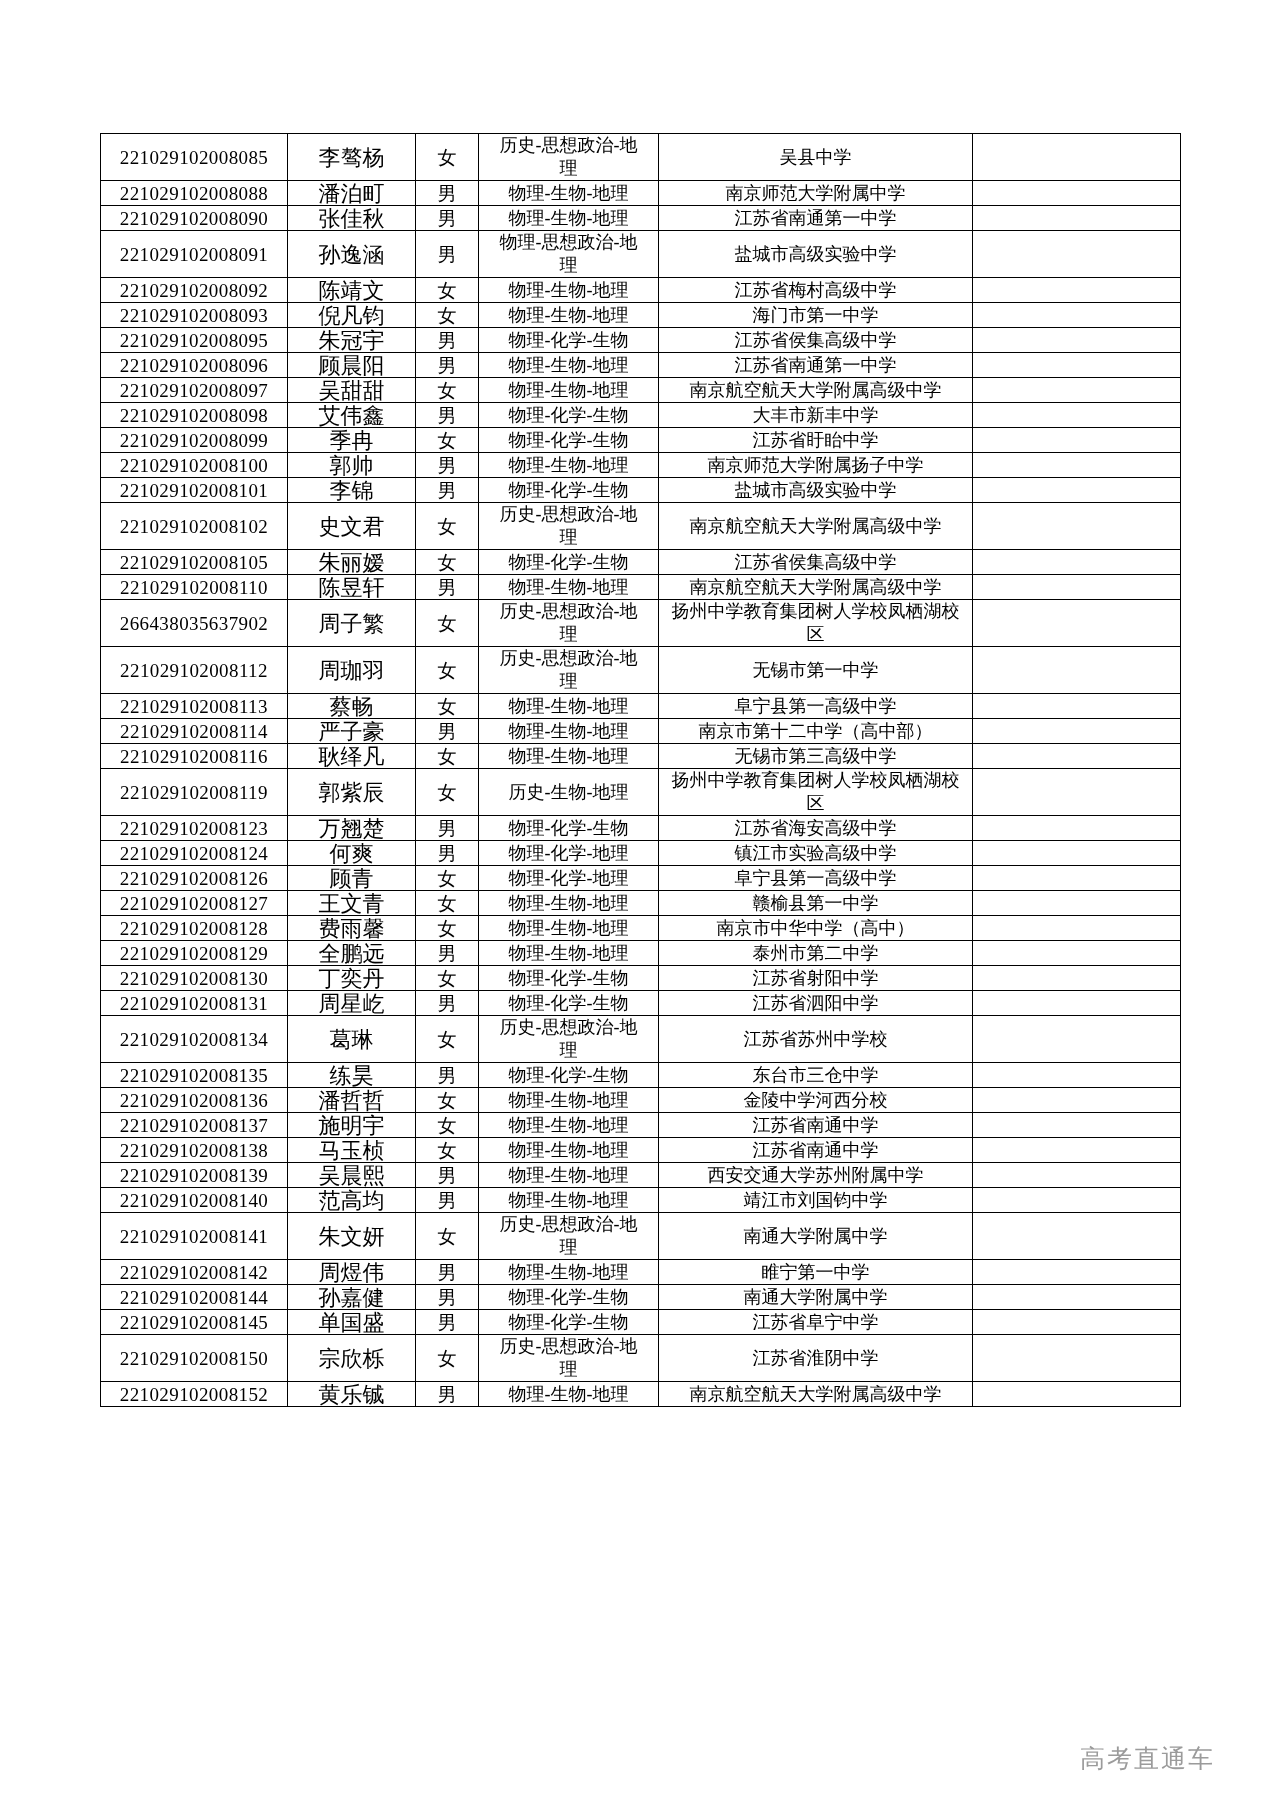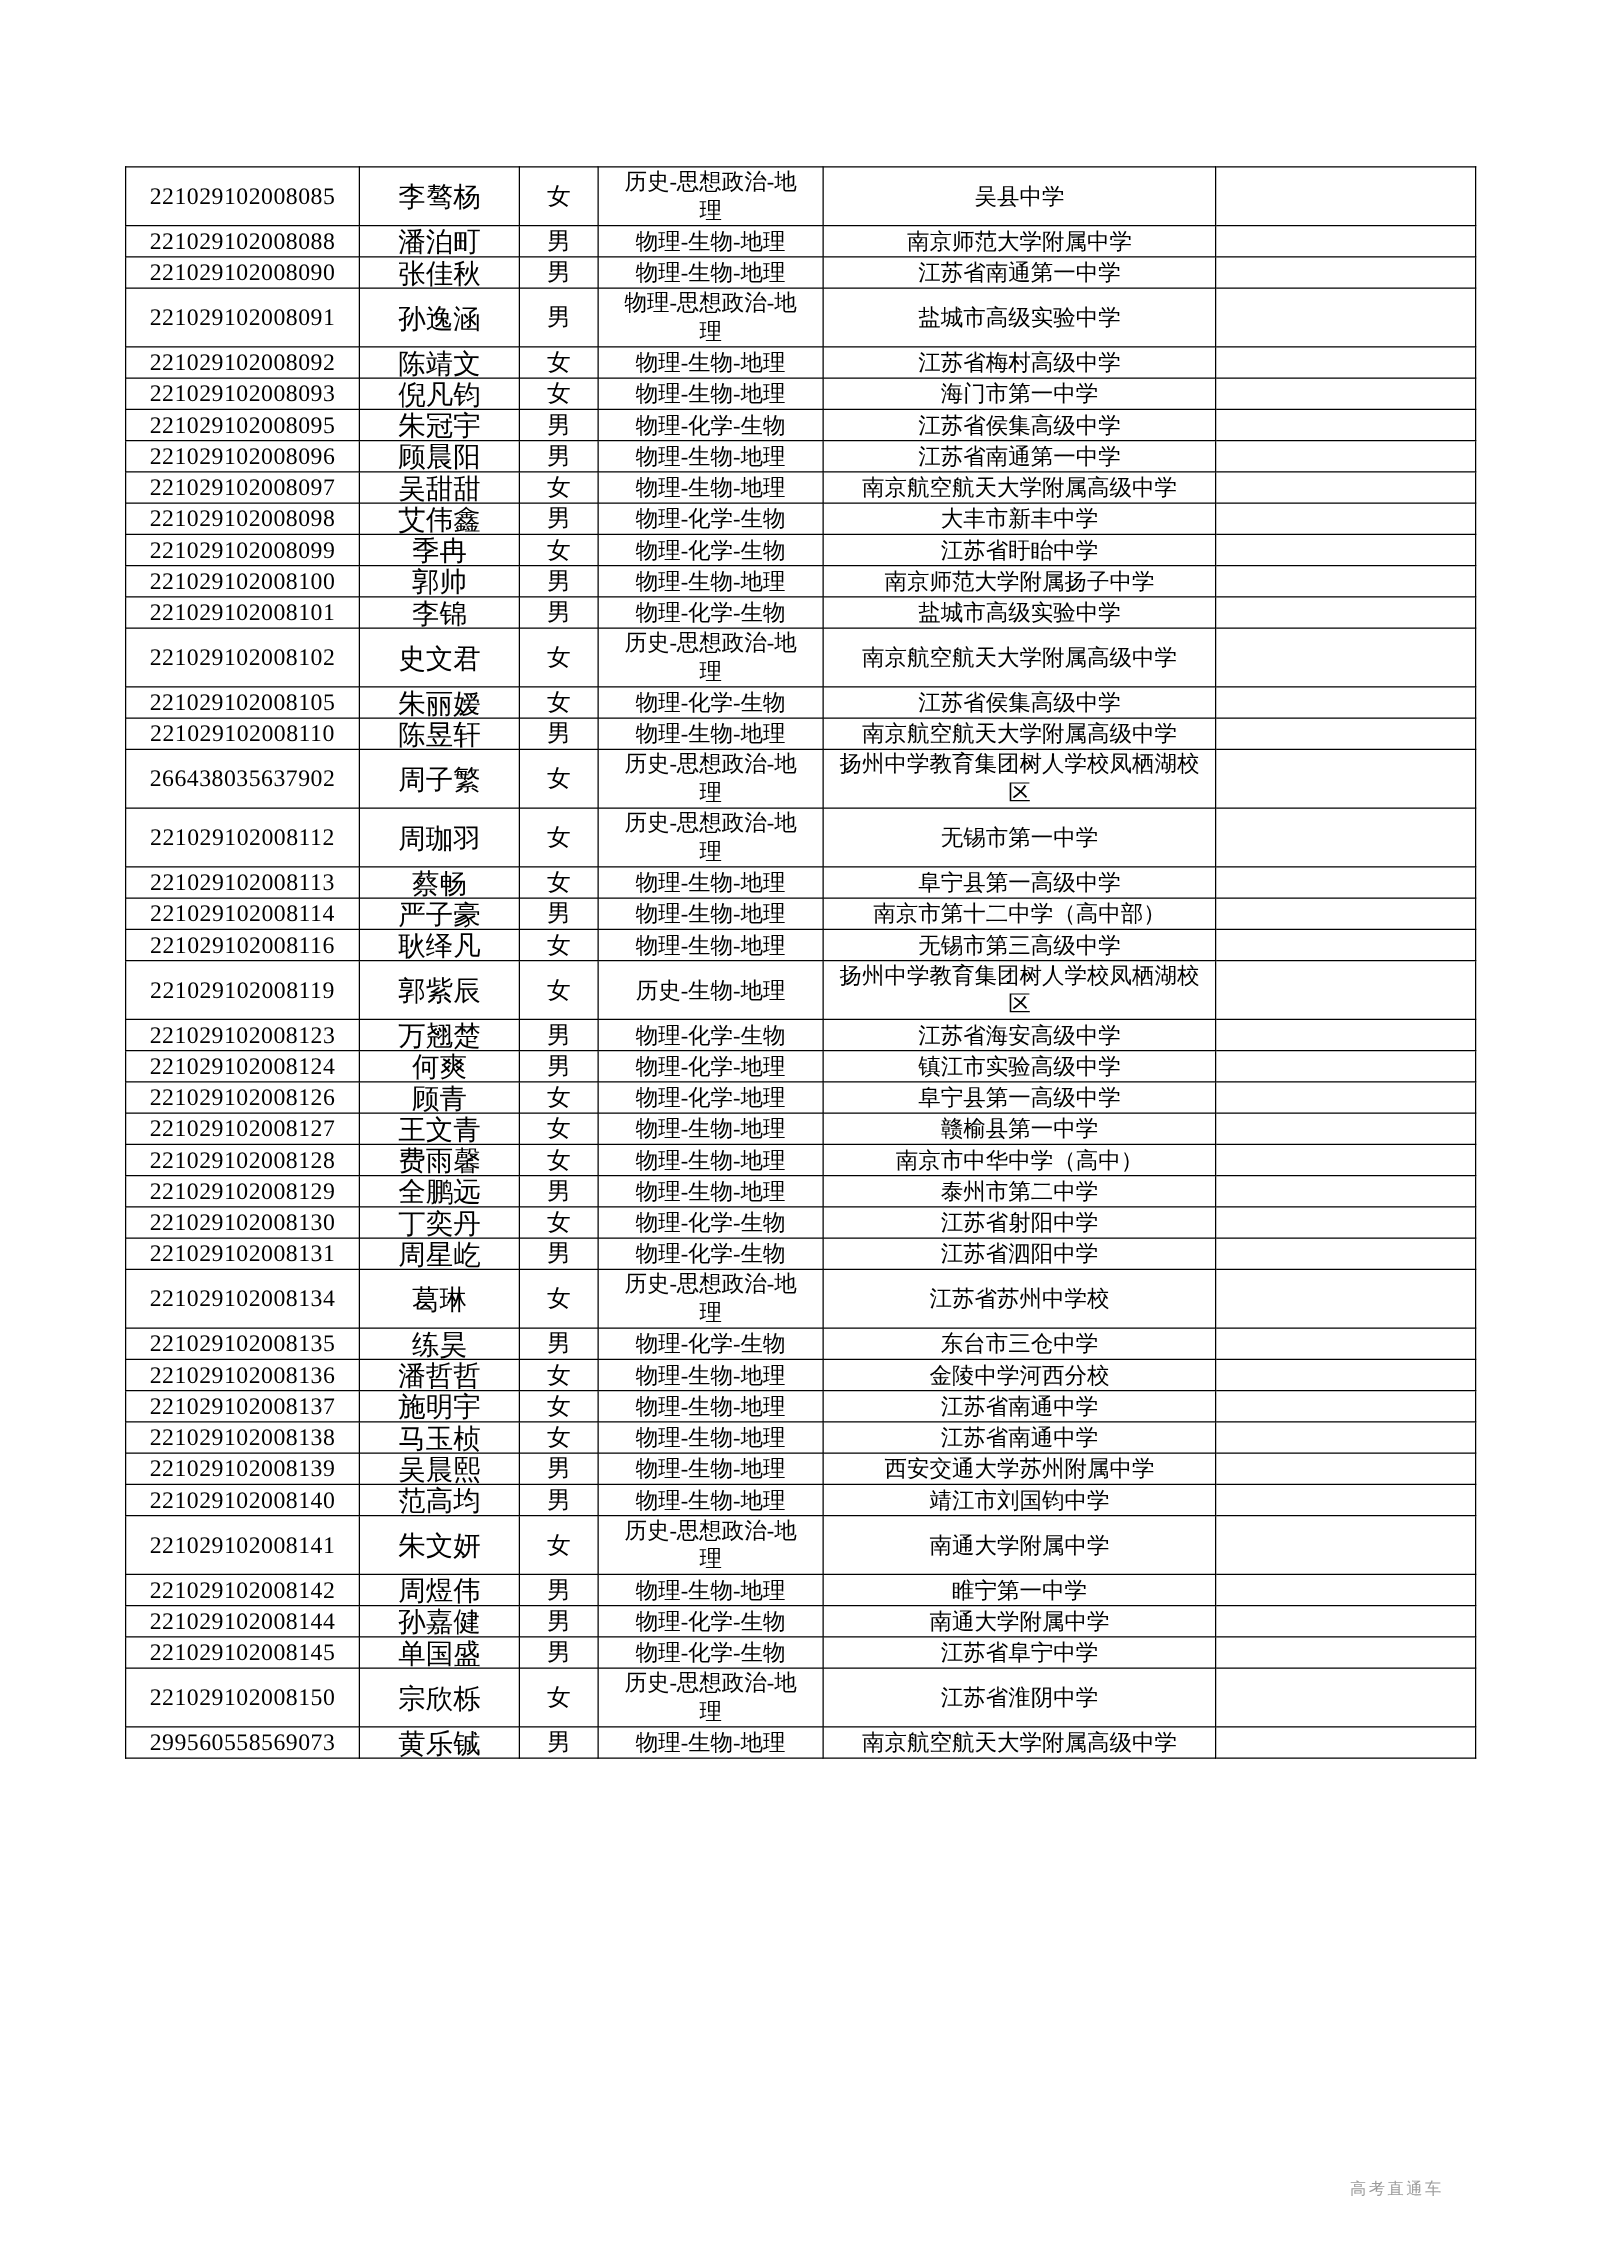--- a/index.html
+++ b/index.html
@@ -35,21 +35,21 @@
   td.c-id {
     font-size: 19px;
     letter-spacing: 0.4px;
   }
   td.c-name { font-size: 22px; }
   td.c-gender { font-size: 19px; }
   .watermark {
     position: absolute;
     left: 1080px;
     top: 1742px;
-    font-size: 13px;
+    font-size: 25px;
     color: #9b9b9b;
     font-family: "Liberation Sans", "DejaVu Sans", sans-serif;
     letter-spacing: 2px;
   }
 </style>
 </head>
 <body>
 
 <div class="sheet">
   <table>
@@ -445,21 +445,21 @@
     <td class="c-id">221029102008150</td>
     <td class="c-name">宗欣栎</td>
     <td class="c-gender">女</td>
     <td class="c-subjects">历史-思想政治-地
 理</td>
     <td class="c-school">江苏省淮阴中学</td>
     <td class="c-empty"></td>
   </tr>
 
   <tr>
-    <td class="c-id">299560558569073</td>
+    <td class="c-id">221029102008152</td>
     <td class="c-name">黄乐铖</td>
     <td class="c-gender">男</td>
     <td class="c-subjects">物理-生物-地理</td>
     <td class="c-school">南京航空航天大学附属高级中学</td>
     <td class="c-empty"></td>
   </tr>
 </tbody>
   </table>
 </div>
 

